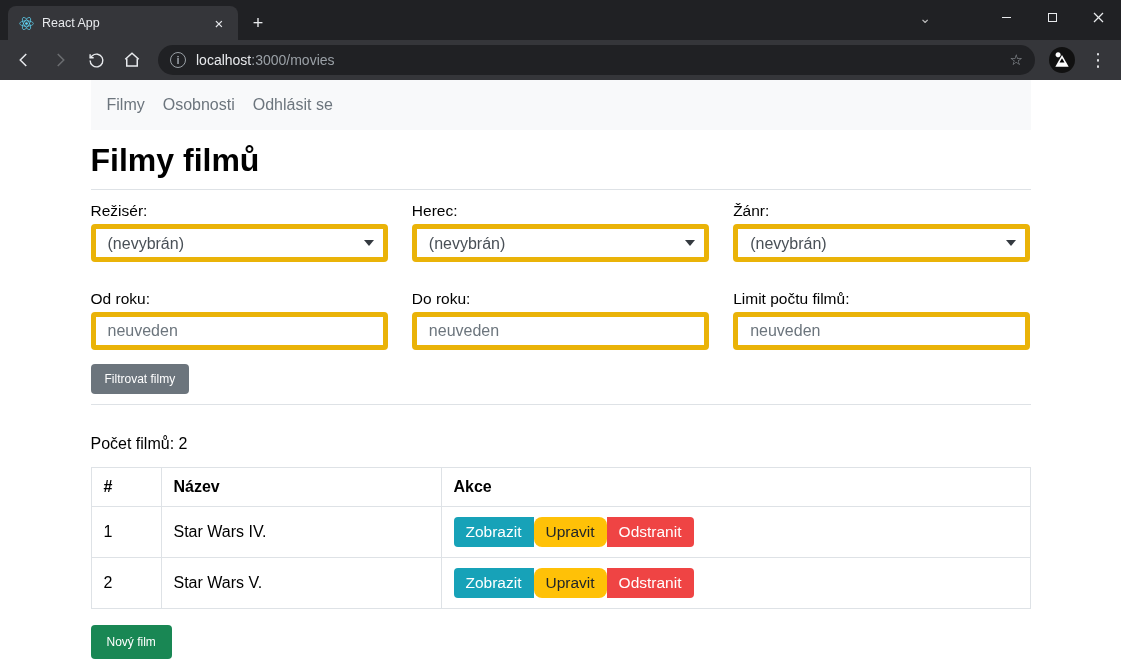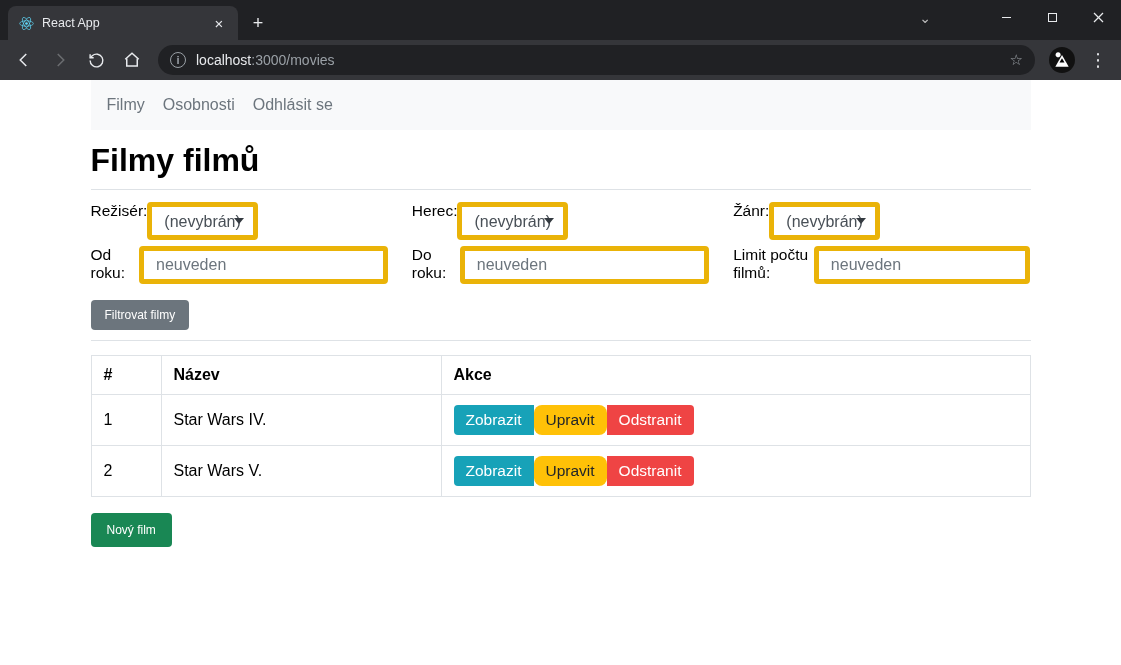--- a/index.html
+++ b/index.html
@@ -46,35 +46,35 @@
   }
   .container { width:940px; margin:0 auto; }
   .navbar {
     background:#f8f9fa; height:50px; display:flex; align-items:center; padding:0 16px;
     color:#6c757d; font-size:16px; gap:18px;
   }
   .navbar span { cursor:pointer; }
   h1 { font-size:32px; font-weight:700; margin:12px 0 4px 0; }
   hr { border:none; border-top:1px solid #dee2e6; margin:10px 0 12px 0;}
   .filters { display:flex; gap:24px; }
-  .fcol { flex:1; display:flex; flex-direction:row; }
+  .fcol { flex:1; display:flex; flex-direction:column; }
   .flabel { font-size:15.5px; margin-bottom:4px; }
   .select, .tinput {
     width:100%; height:38px; border:5px solid #eab308; border-radius:4px;
     font-size:16px; padding:0 12px; background:#fff; color:#495057;
   }
   .select { appearance:none; -webkit-appearance:none; background-image:none; position:relative;}
   .select-wrap { position:relative; }
   .select-wrap::after {
     content:""; position:absolute; right:14px; top:16px; width:0; height:0;
     border-left:5px solid transparent; border-right:5px solid transparent; border-top:6px solid #343a40;
     pointer-events:none;
   }
   .tinput::placeholder { color:#6c757d; }
-  .filters-row2 { margin-top:6px; }
+  .filters-row2 { margin-top:28px; }
   .btn {
     display:inline-flex; align-items:center; justify-content:center;
     border:none; border-radius:4px; font-size:12px; padding:8px 14px; cursor:pointer; color:#fff;
   }
   .btn-secondary { background:#6c757d; }
   .btn-info { background:#17a2b8; }
   .btn-warning { background:#ffc107; color:#212529; }
   .btn-danger { background:#ef4444; }
   .btn-success { background:#198754; }
   .filterbtn-wrap { margin-top:14px; }
@@ -207,20 +207,23 @@
           <div class="flabel">Limit počtu filmů:</div>
           <input class="tinput" placeholder="neuveden" style="">
         </div>
       </div>
 
       <div class="filterbtn-wrap">
         <button class="btn btn-secondary">Filtrovat filmy</button>
       </div>
       <hr>
 
+      <div class="count">
+        <span>Počet filmů: </span><span>2</span>
+      </div>
 
       <table>
         <thead>
           <tr>
             <th class="col-idx">#</th>
             <th class="col-name">Název</th>
             <th>Akce</th>
           </tr>
         </thead>
         <tbody id="rows">

